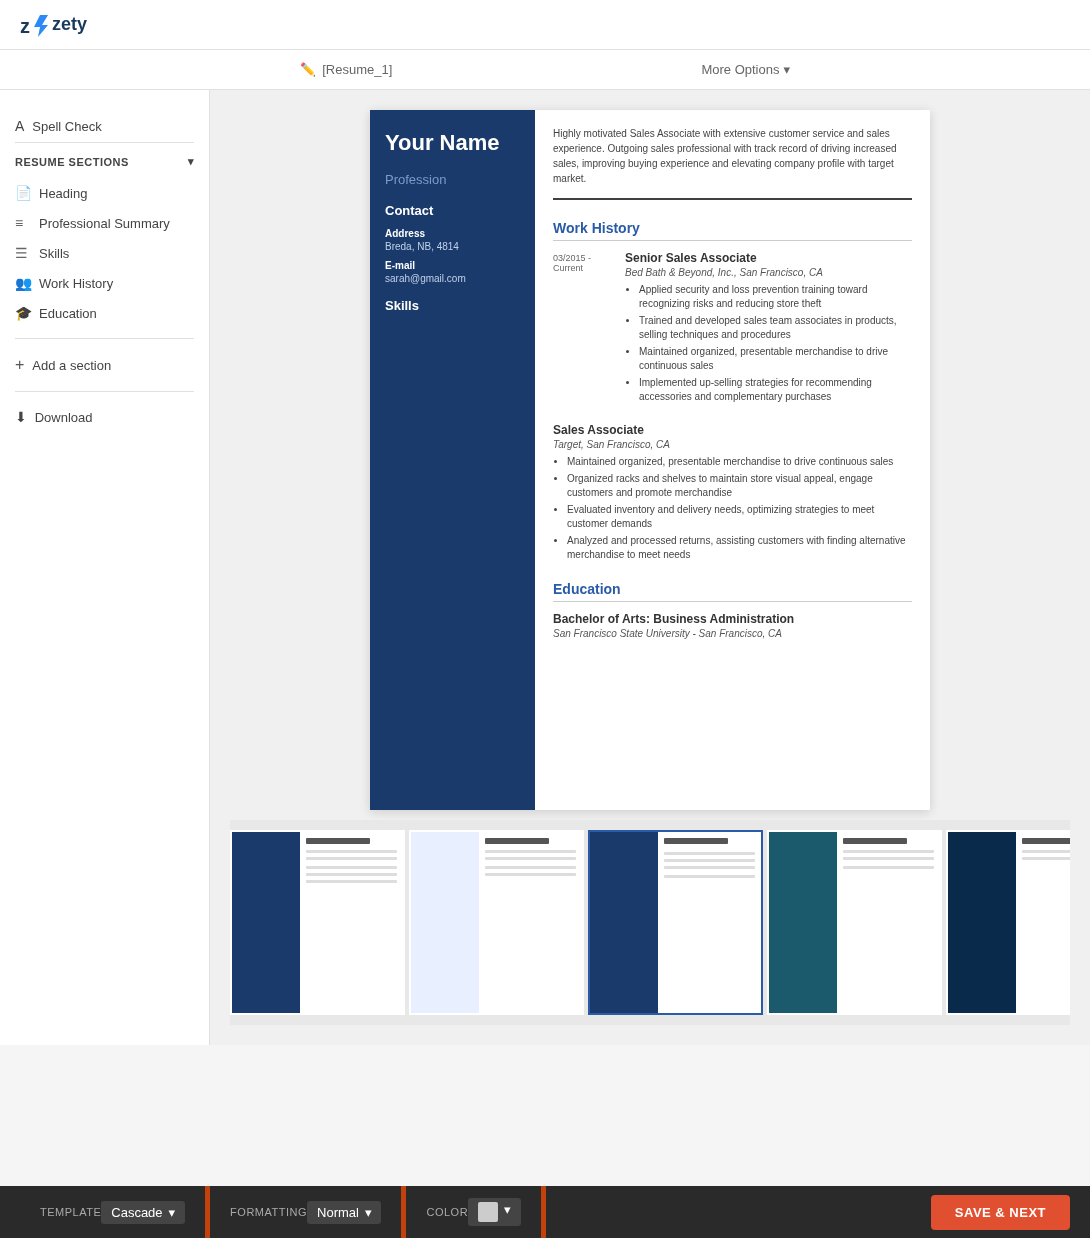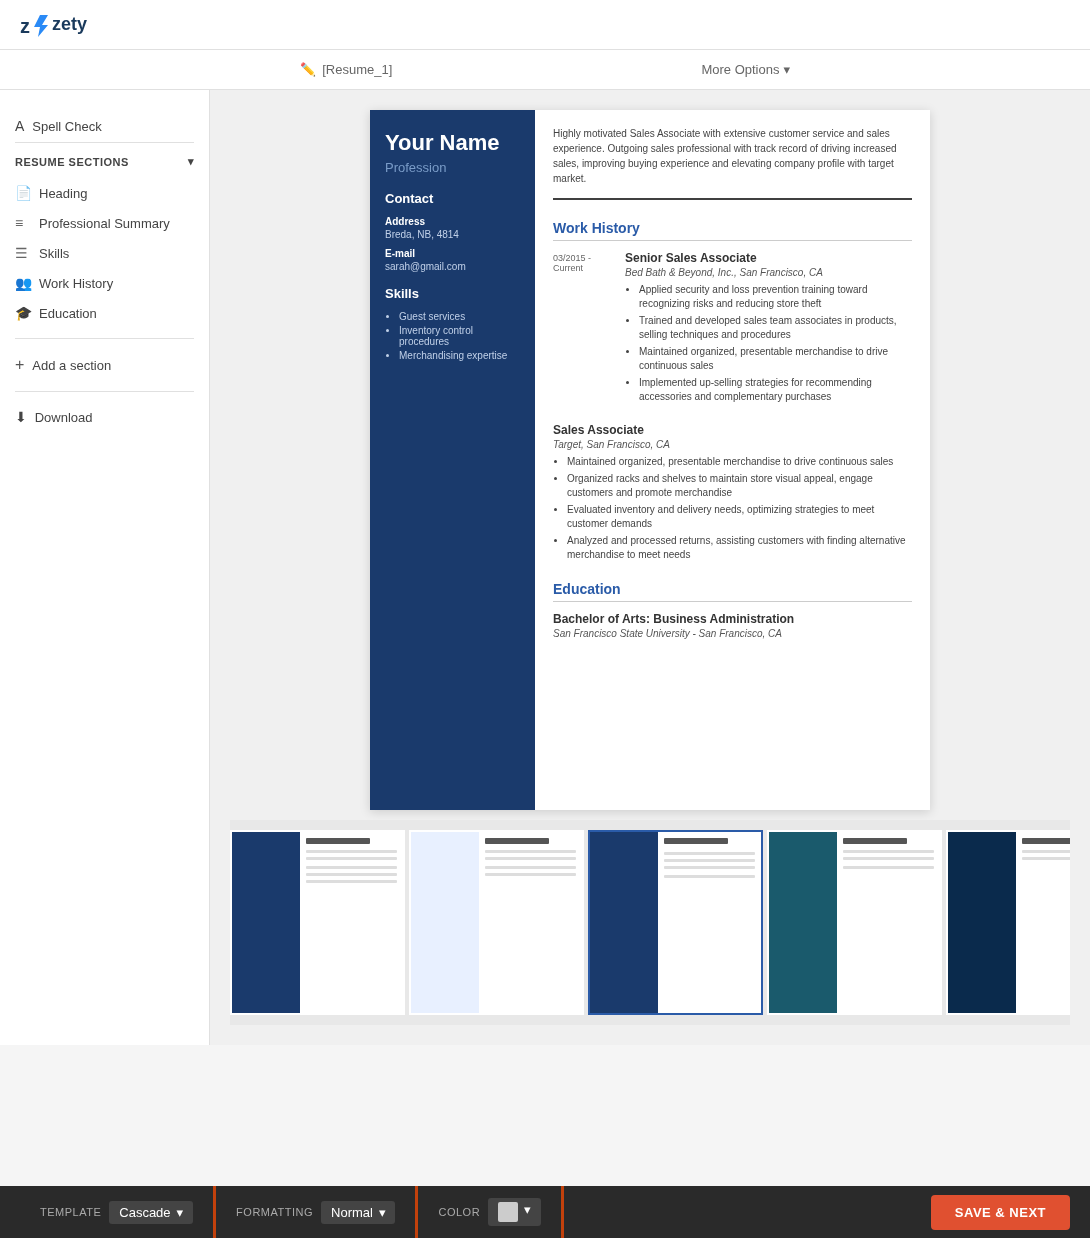--- a/index.html
+++ b/index.html
@@ -153,21 +153,21 @@
       background: #1a3a6c;
       color: #fff;
       padding: 20px 15px;
       flex-shrink: 0;
     }
     .resume-name-big {
       font-size: 22px;
       font-weight: bold;
       color: #fff;
       line-height: 1.2;
-      margin-bottom: 4px;
+      margin-bottom: 16px;
     }
     .resume-profession {
       font-size: 13px;
       color: #7a9cc8;
       margin-bottom: 16px;
     }
     .resume-section-title {
       font-size: 13px;
       font-weight: bold;
       color: #fff;
@@ -333,23 +333,22 @@
       background: #2a2a2a;
       display: flex;
       align-items: center;
       padding: 0 20px;
       gap: 0;
       z-index: 100;
     }
     .toolbar-section {
       display: flex;
       align-items: center;
-      gap: 8px;
       padding: 0 20px;
-      border-right: 3px solid #c2410c;
+      border-right: 5px solid #c2410c;
       height: 100%;
     }
     .toolbar-section:last-child { border-right: none; }
     .toolbar-label {
       font-size: 11px;
       color: #aaa;
       text-transform: uppercase;
       letter-spacing: 0.5px;
     }
     .toolbar-value {
@@ -464,25 +463,20 @@
         <div class="resume-name-big">Your Name</div>
         <div class="resume-profession">Profession</div>
 
         <div class="resume-section-title">Contact</div>
         <div class="contact-label">Address</div>
         <div class="contact-value">Breda, NB, 4814</div>
         <div class="contact-label">E-mail</div>
         <div class="contact-value">sarah@gmail.com</div>
 
         <div class="resume-section-title">Skills</div>
-        <ul class="skills-list">
-          <li>Guest services</li>
-          <li>Inventory control procedures</li>
-          <li>Merchandising expertise</li>
-        </ul>
       </div>
 
       <div class="resume-right">
 
         <div class="resume-summary">Highly motivated Sales Associate with extensive customer service and sales experience. Outgoing sales professional with track record of driving increased sales, improving buying experience and elevating company profile with target market.</div>
 
         <div class="resume-section-heading">Work History</div>
 
         <div class="work-entry">
           <div class="work-dates">03/2015 - Current</div>

